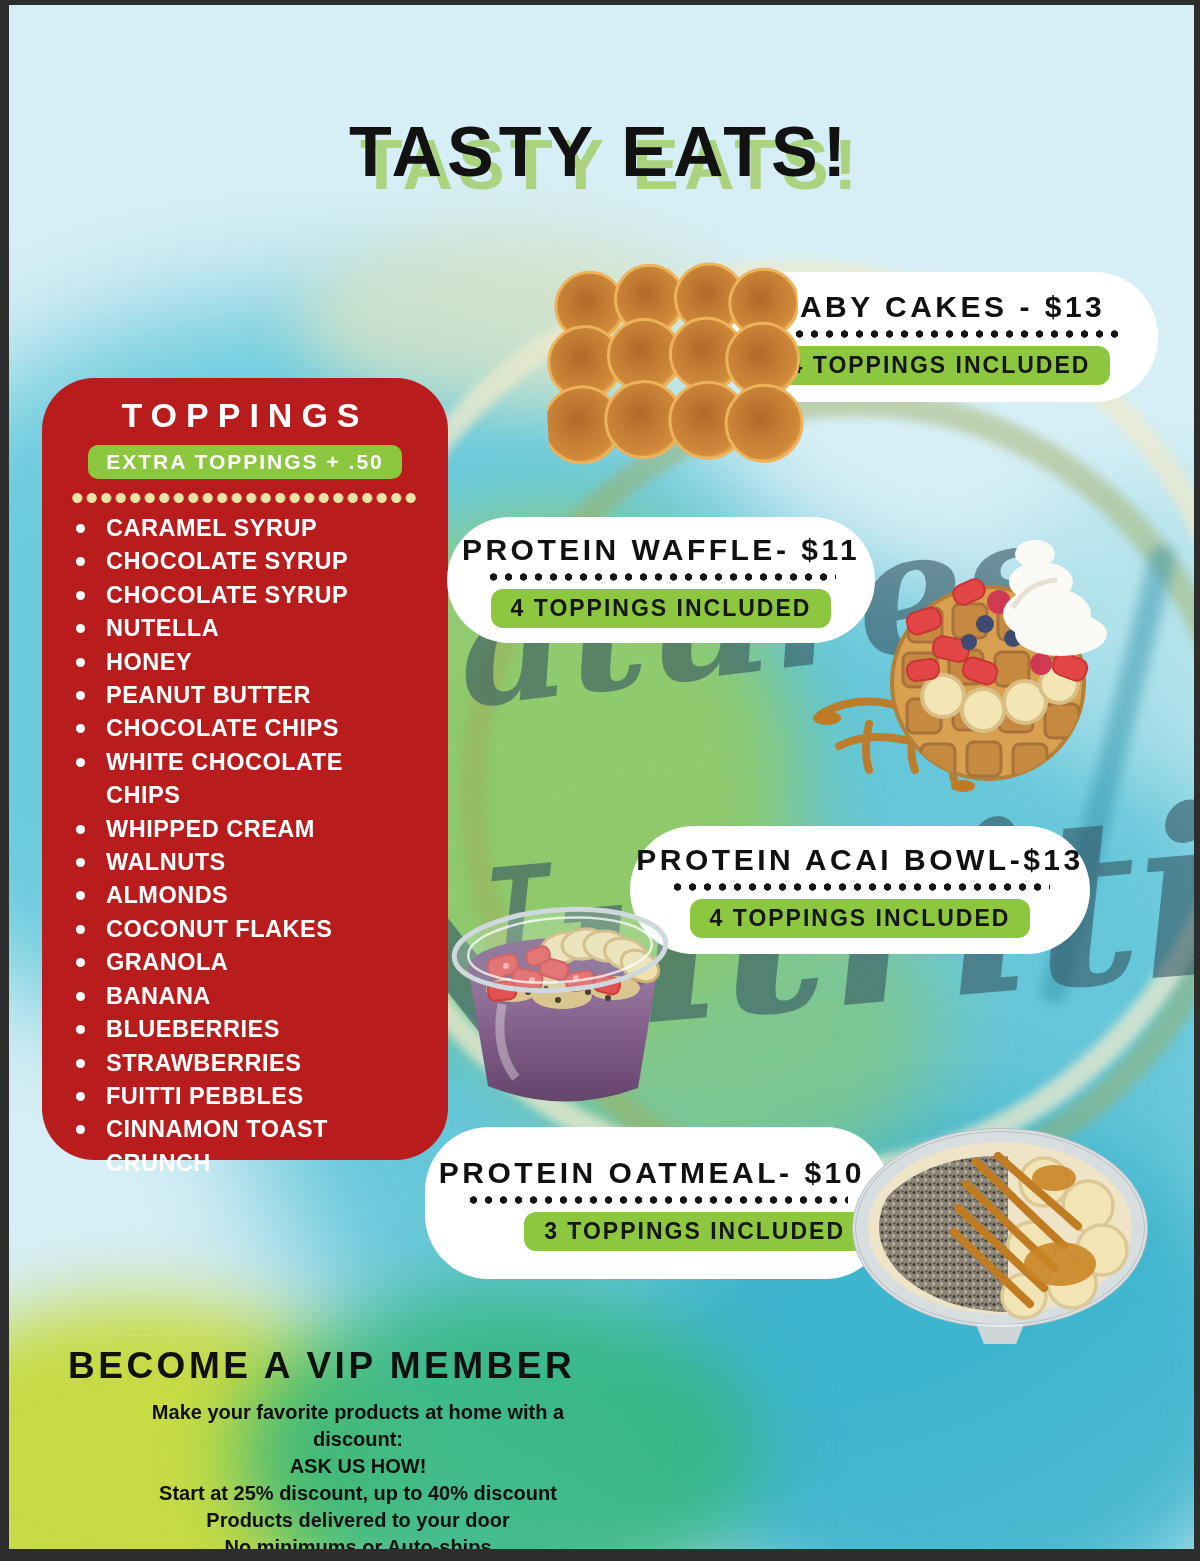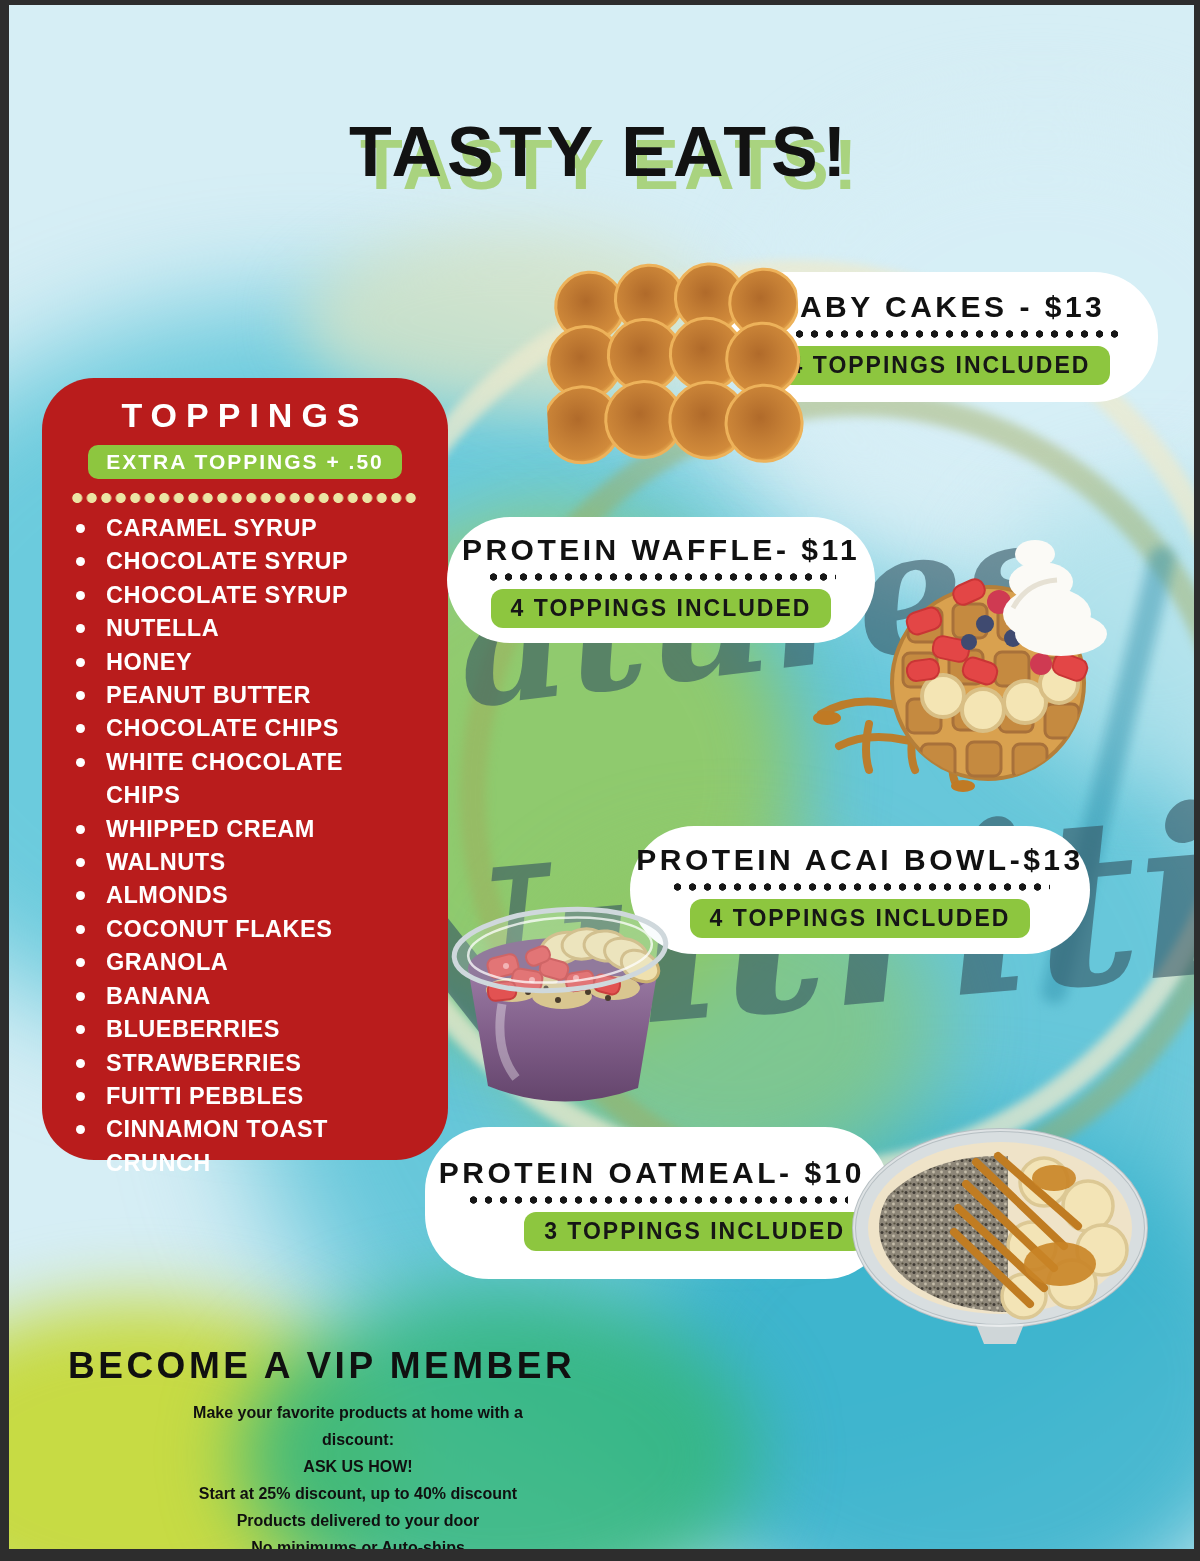--- a/index.html
+++ b/index.html
@@ -74,21 +74,21 @@
   
   .photo{position:absolute;z-index:3;}
   .ph-baby{left:545px;top:260px;width:256px;height:214px;transform:rotate(-3deg);}
   .ph-waffle{left:803px;top:518px;width:346px;height:286px;}
   .ph-acai{left:442px;top:864px;width:242px;height:252px;}
   .ph-oatmeal{left:848px;top:1126px;width:304px;height:220px;}
 
   
   .vip{position:absolute;left:68px;top:1345px;width:580px;z-index:2;color:#101010;}
   .vip-title{font-size:37px;font-weight:bold;letter-spacing:3.5px;white-space:nowrap;}
-  .vip-lines{margin-top:12px;text-align:center;font-size:16px;font-weight:bold;line-height:27px;}
+  .vip-lines{margin-top:12px;text-align:center;font-size:20px;font-weight:bold;line-height:27px;}
 </style>
 </head>
 <body>
 
 <div class="page">
 
   <div class="blob b-teal1"></div>
   <div class="blob b-teal2"></div>
   <div class="blob b-teal3"></div>
   <div class="blob b-light-top"></div>

